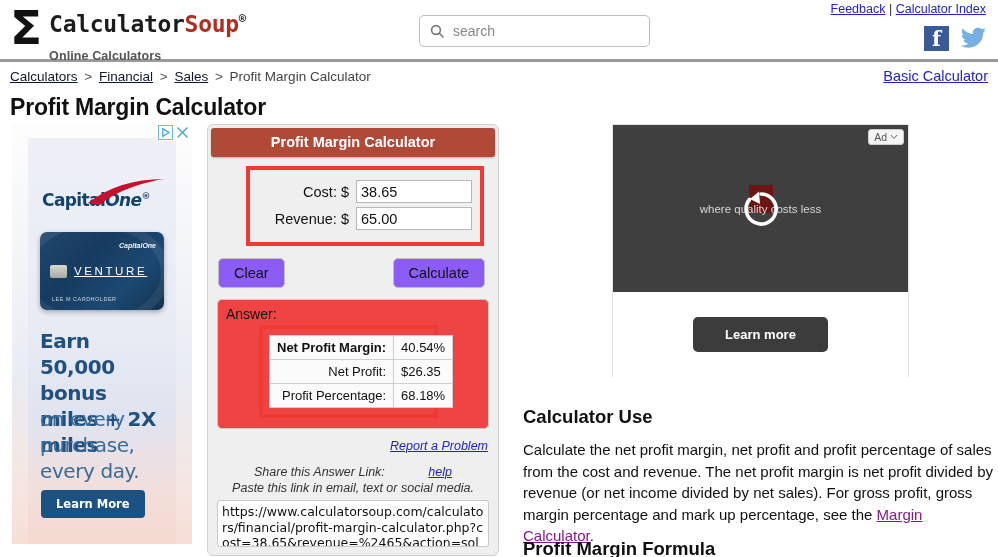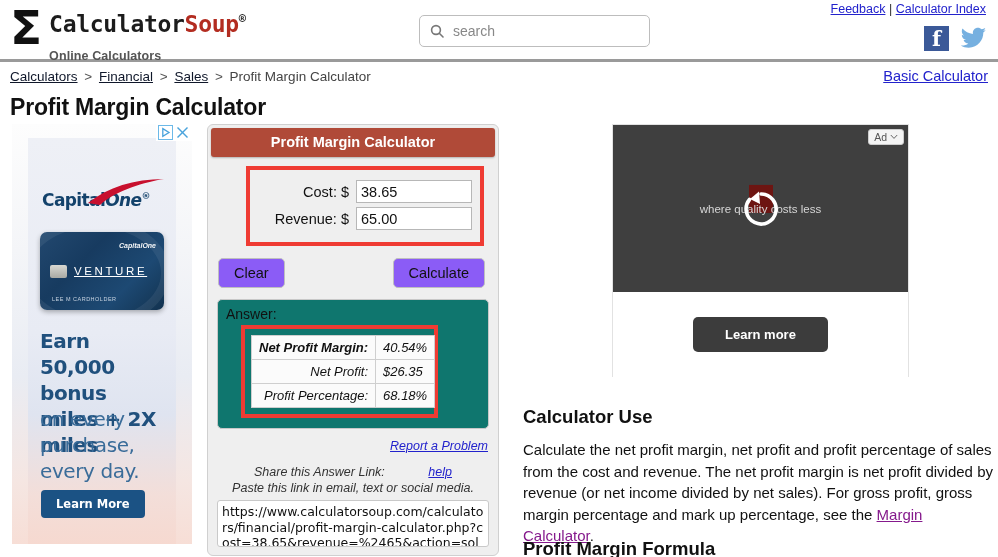--- a/index.html
+++ b/index.html
@@ -268,28 +268,27 @@
     border-radius: 5px;
     font-size: 14.5px;
     padding: 6px 15px;
     color: #111;
     font-family: "Liberation Sans", sans-serif;
   }
   .answer-box {
     margin: 11px 9px 0 9px;
     border: 1px solid #c8c8c8;
     border-radius: 5px;
-    background: #0f766e;
+    background: #ef4444;
     padding: 6px 8px 10px 8px;
   }
   .answer-label { font-size: 14px; color: #111; }
   .ans-hl {
-    margin: 3px 42px 0 15px;
+    margin: 3px 42px 0 33px;
     padding: 6px;
-    font-style: italic;
   }
   table.ans {
     border-collapse: collapse;
     width: 100%;
     background: #fbfbfb;
   }
   table.ans td {
     border: 1px solid #cfcfcf;
     font-size: 13px;
     padding: 4px 7px;

